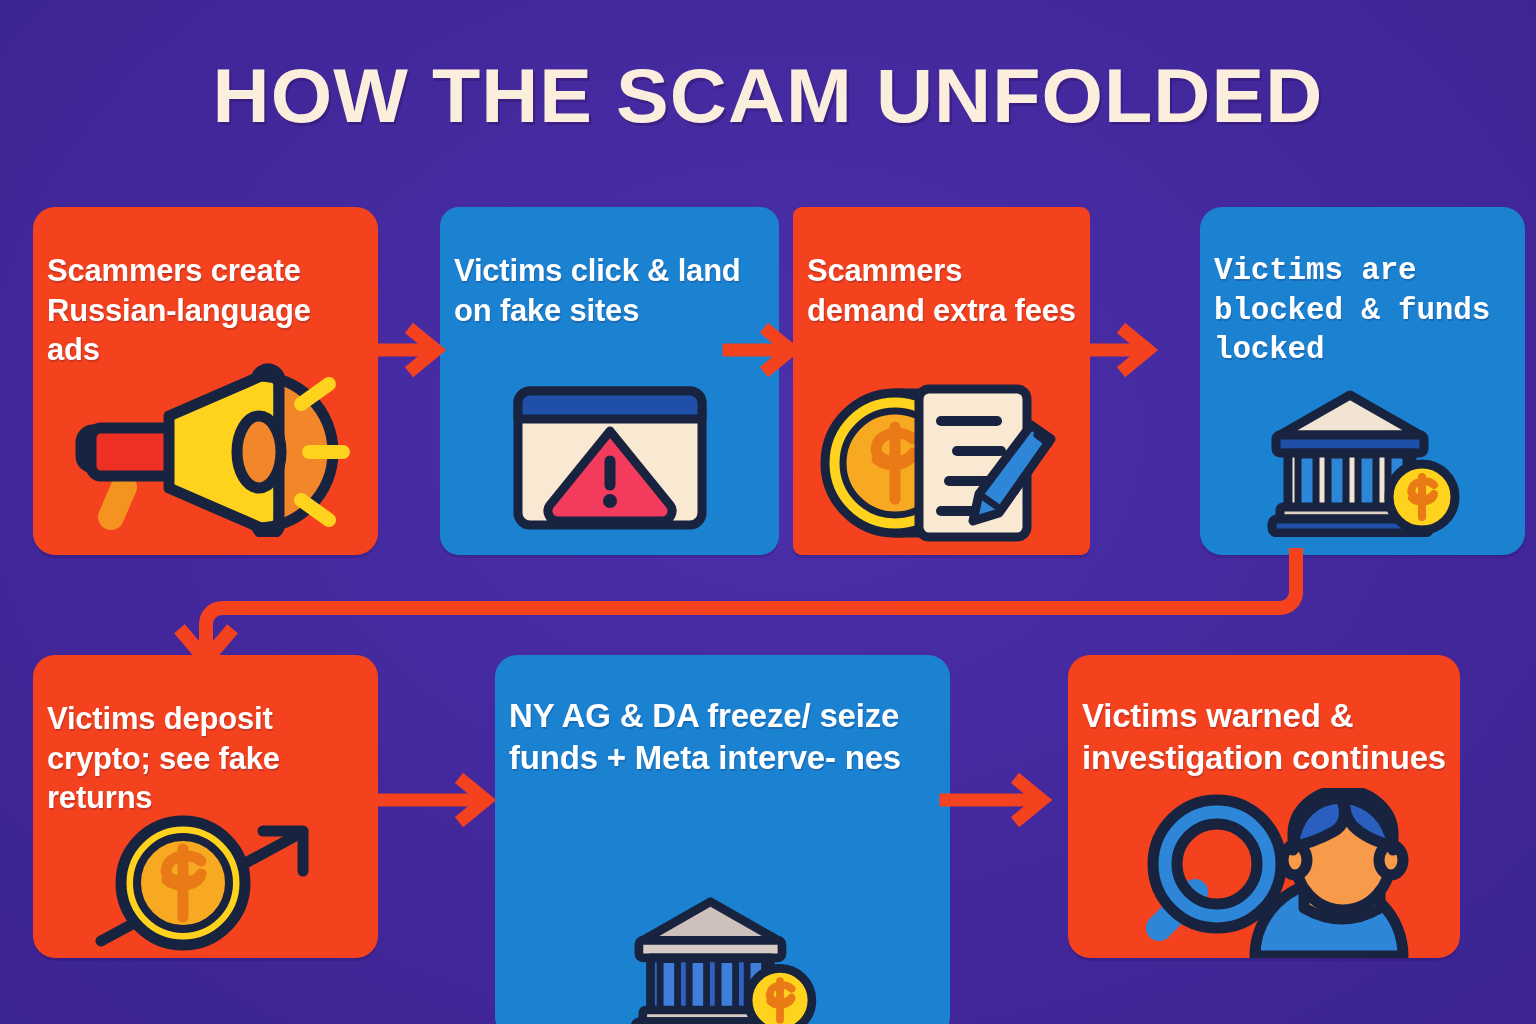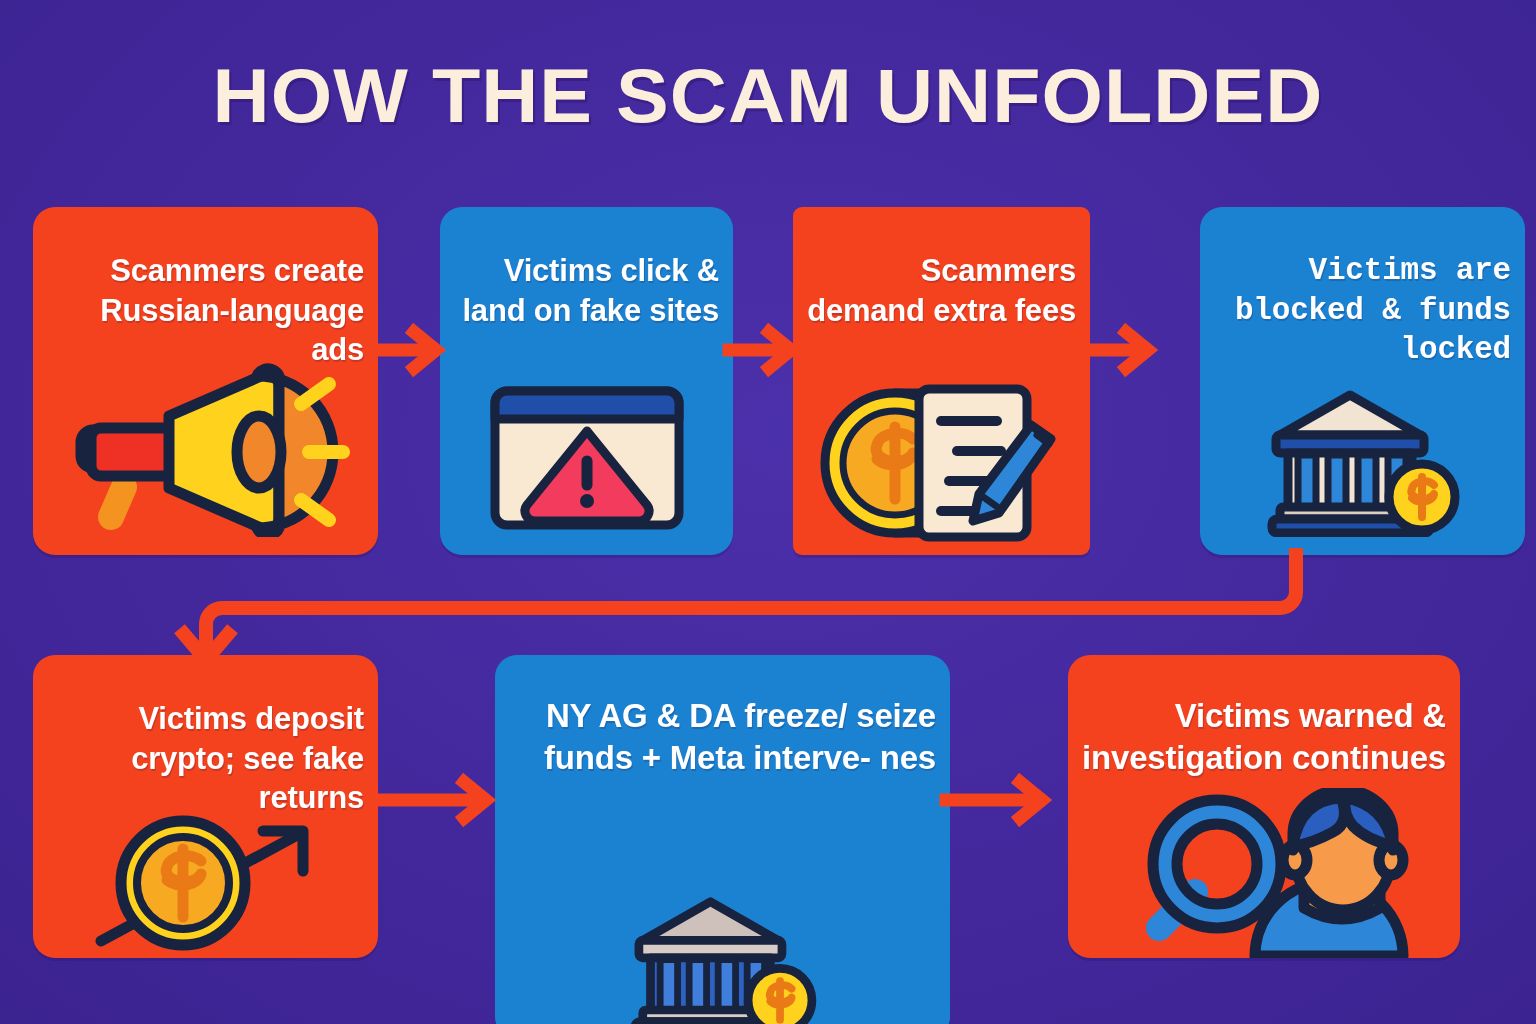--- a/index.html
+++ b/index.html
@@ -49,21 +49,21 @@
     box-shadow: 0 3px 0 rgba(30,10,70,0.18);
   }
   .card.red  { background: #f4421f; }
   .card.blue { background: #1b82d2; }
 
   .card-text {
     position: absolute;
     left: 14px;
     right: 14px;
     top: 44px;
-    text-align: right;
+    text-align: left;
     color: #ffffff;
     font-weight: bold;
     font-size: 31px;
     line-height: 1.28;
     letter-spacing: -0.2px;
     text-shadow: 1px 2px 0 rgba(30,10,60,0.20);
   }
   .card.wide .card-text { font-size: 33px; }
 
   .card-icon {
@@ -103,21 +103,21 @@
           <g stroke="#ffd21e" stroke-width="14">
             <path d="M240 52 L268 32"></path>
             <path d="M248 100 L282 100"></path>
             <path d="M240 148 L268 168"></path>
           </g>
         </g>
       </svg>
     </div>
   </div>
 
-  <div class="card blue" style="left:440px; top:207px; width:293px; height:348px;">
+  <div class="card blue" style="left:440px; top:207px; width:339px; height:348px;border-radius:19px;">
     <div class="card-text">Victims click &amp; land on fake sites</div>
     <div class="card-icon" style="height:160px; bottom:22px;">
       <svg width="200" height="150" viewBox="0 0 200 150">
         <g stroke="#17233f" stroke-width="9" stroke-linejoin="round">
           <rect x="8" y="8" width="184" height="134" rx="12" fill="#f9e8d2"></rect>
           <path d="M8 36 V20 a12 12 0 0 1 12 -12 h160 a12 12 0 0 1 12 12 v16 z" fill="#1f4fa8"></path>
           <path d="M100 48 L160 122 a10 10 0 0 1 -8 16 H48 a10 10 0 0 1 -8 -16 z" fill="#f23b5d" stroke-linecap="round"></path>
           <path d="M100 78 v24" stroke-width="11" stroke-linecap="round"></path>
           <circle cx="100" cy="118" r="7" fill="#17233f" stroke="none"></circle>
         </g>

